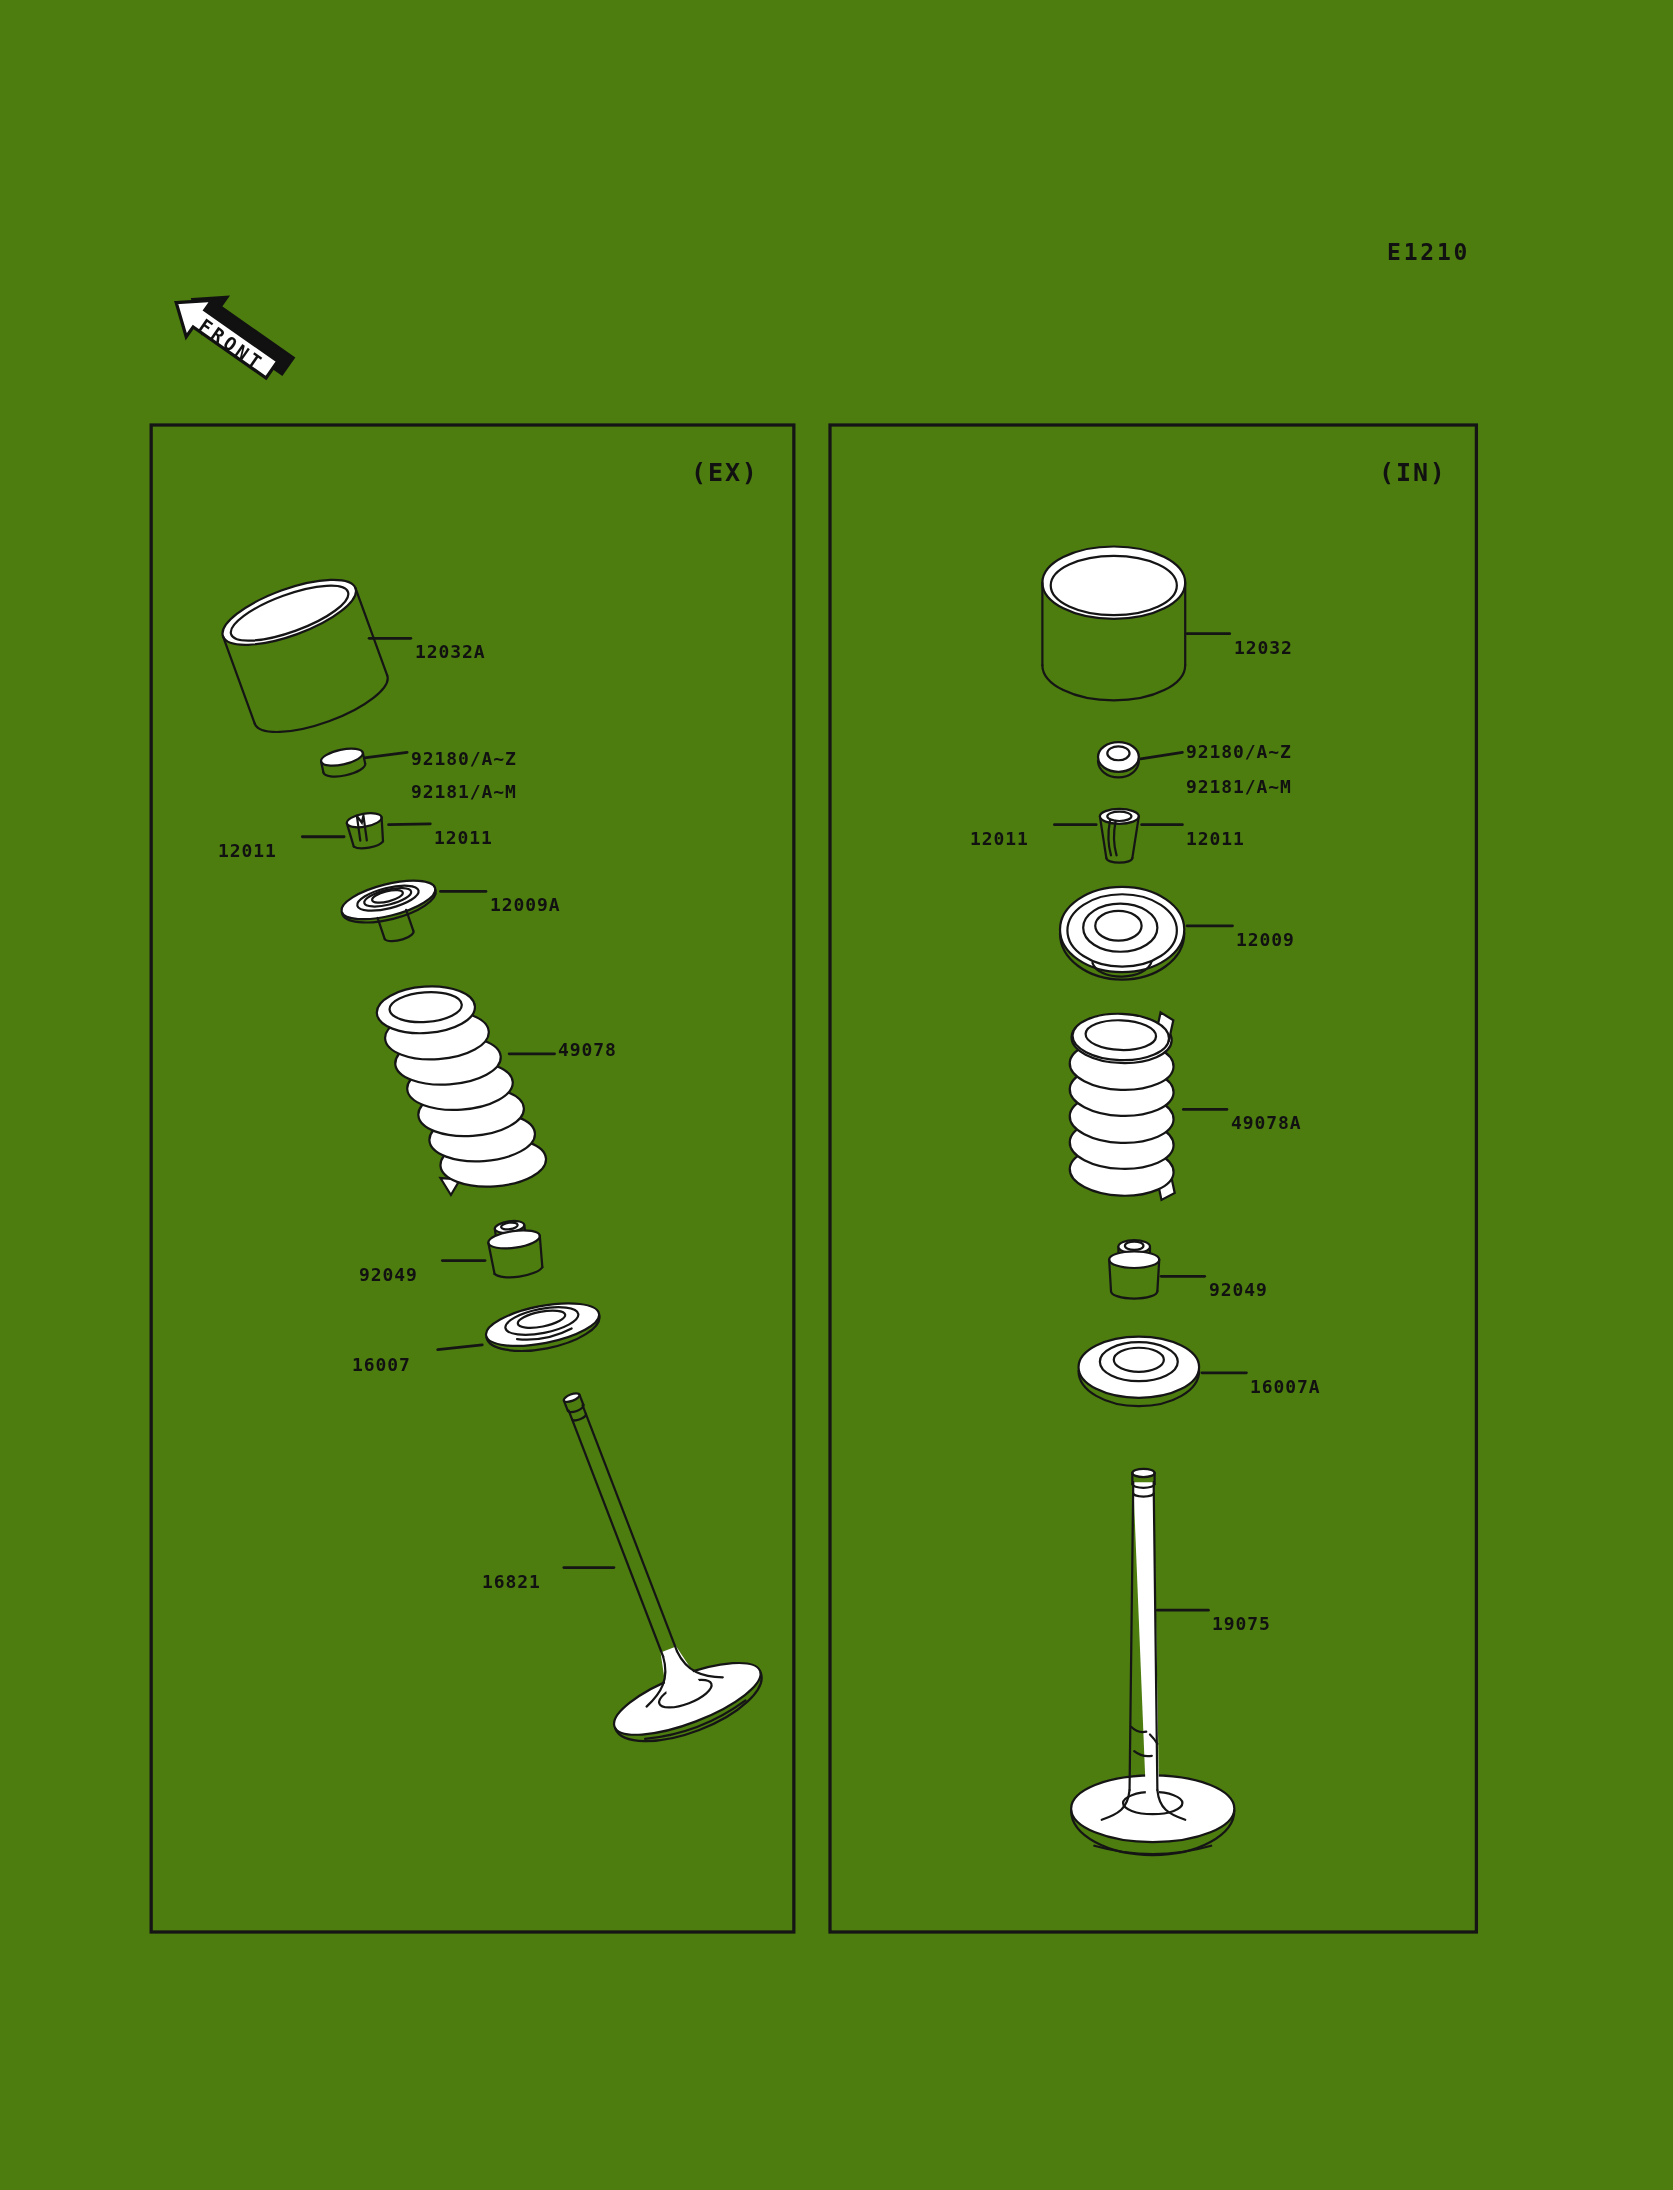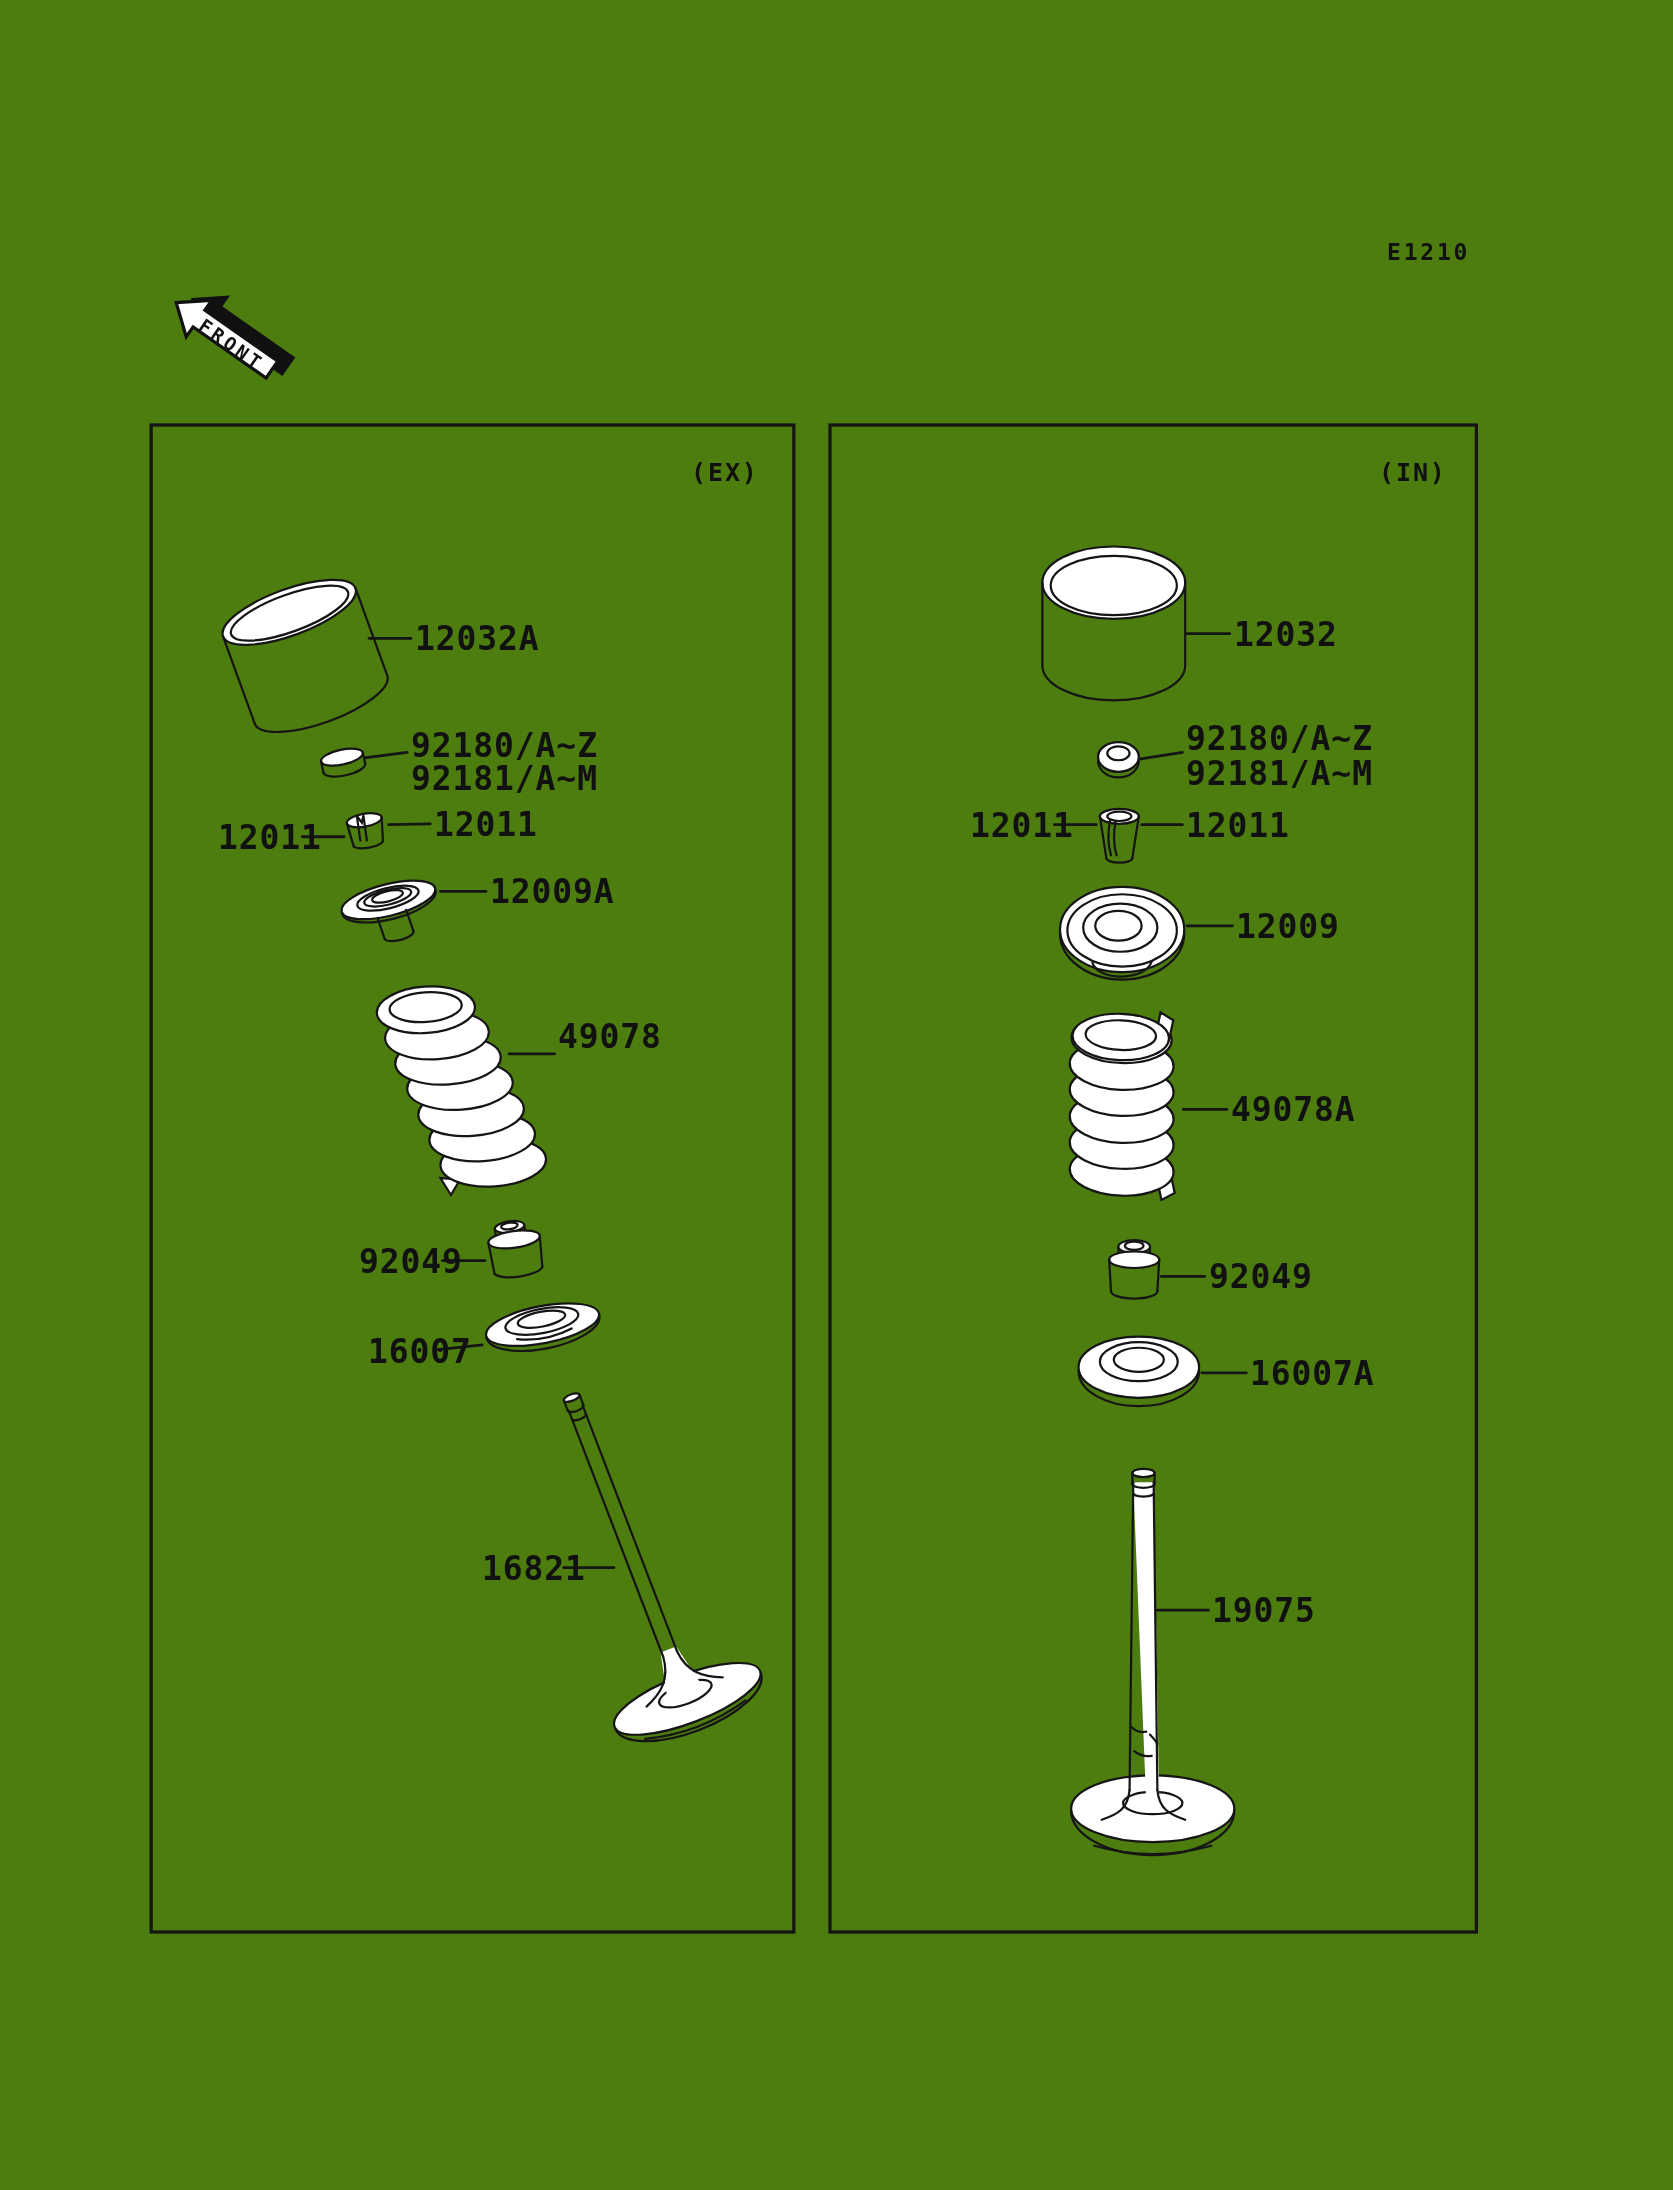--- a/index.html
+++ b/index.html
@@ -1,20 +1,20 @@
 <!DOCTYPE html>
 <html style="font-size:15px"><head>
 <meta charset="utf-8">
 <style>
   html,body{margin:0;padding:0;background:#fff;}
   #stage{position:relative;width:1673px;height:2191px;background:#4d7c0f;overflow:hidden;
          font-family:"DejaVu Sans Mono","Liberation Mono",monospace;color:#111;}
   #art{position:absolute;left:0;top:0;}
-  .lbl{position:absolute;font-weight:bold;font-size:33px;letter-spacing:0.9px;white-space:nowrap;
-       transform:translateY(-50%);color:#111;}
+  .lbl{position:absolute;font-weight:bold;font-size:18px;letter-spacing:0.9px;white-space:nowrap;
+       transform:translateY(-50%);color:#111;margin-top:13px;}
   .hdr{position:absolute;font-weight:bold;font-size:25px;letter-spacing:1.9px;white-space:nowrap;color:#111;}
   .code{position:absolute;font-weight:bold;font-size:23px;letter-spacing:2.8px;color:#111;}
   .front{position:absolute;font-weight:bold;font-size:18.6px;letter-spacing:3.7px;color:#111;
          transform:rotate(35deg);transform-origin:0 50%;}
 </style>
 </head>
 <body>
 
 <div id="stage">
 
@@ -226,21 +226,21 @@
   <div class="hdr" style="left:1379px;top:458px">(IN)</div>
 
   <div class="lbl" style="left:415px;top:638px">12032A</div>
   <div class="lbl" style="left:411px;top:745px">92180/A~Z</div>
   <div class="lbl" style="left:411px;top:778px">92181/A~M</div>
   <div class="lbl" style="left:218px;top:837px">12011</div>
   <div class="lbl" style="left:434px;top:824px">12011</div>
   <div class="lbl" style="left:490px;top:891px">12009A</div>
   <div class="lbl" style="left:558px;top:1036px">49078</div>
   <div class="lbl" style="left:359px;top:1261px">92049</div>
-  <div class="lbl" style="left:368px;top:1351px">16007</div>
+  <div class="lbl" style="left:352px;top:1351px">16007</div>
   <div class="lbl" style="left:482px;top:1568px">16821</div>
 
   <div class="lbl" style="left:1234px;top:634px">12032</div>
   <div class="lbl" style="left:1186px;top:738px">92180/A~Z</div>
   <div class="lbl" style="left:1186px;top:773px">92181/A~M</div>
   <div class="lbl" style="left:970px;top:825px">12011</div>
   <div class="lbl" style="left:1186px;top:825px">12011</div>
   <div class="lbl" style="left:1236px;top:926px">12009</div>
   <div class="lbl" style="left:1231px;top:1109px">49078A</div>
   <div class="lbl" style="left:1209px;top:1276px">92049</div>

